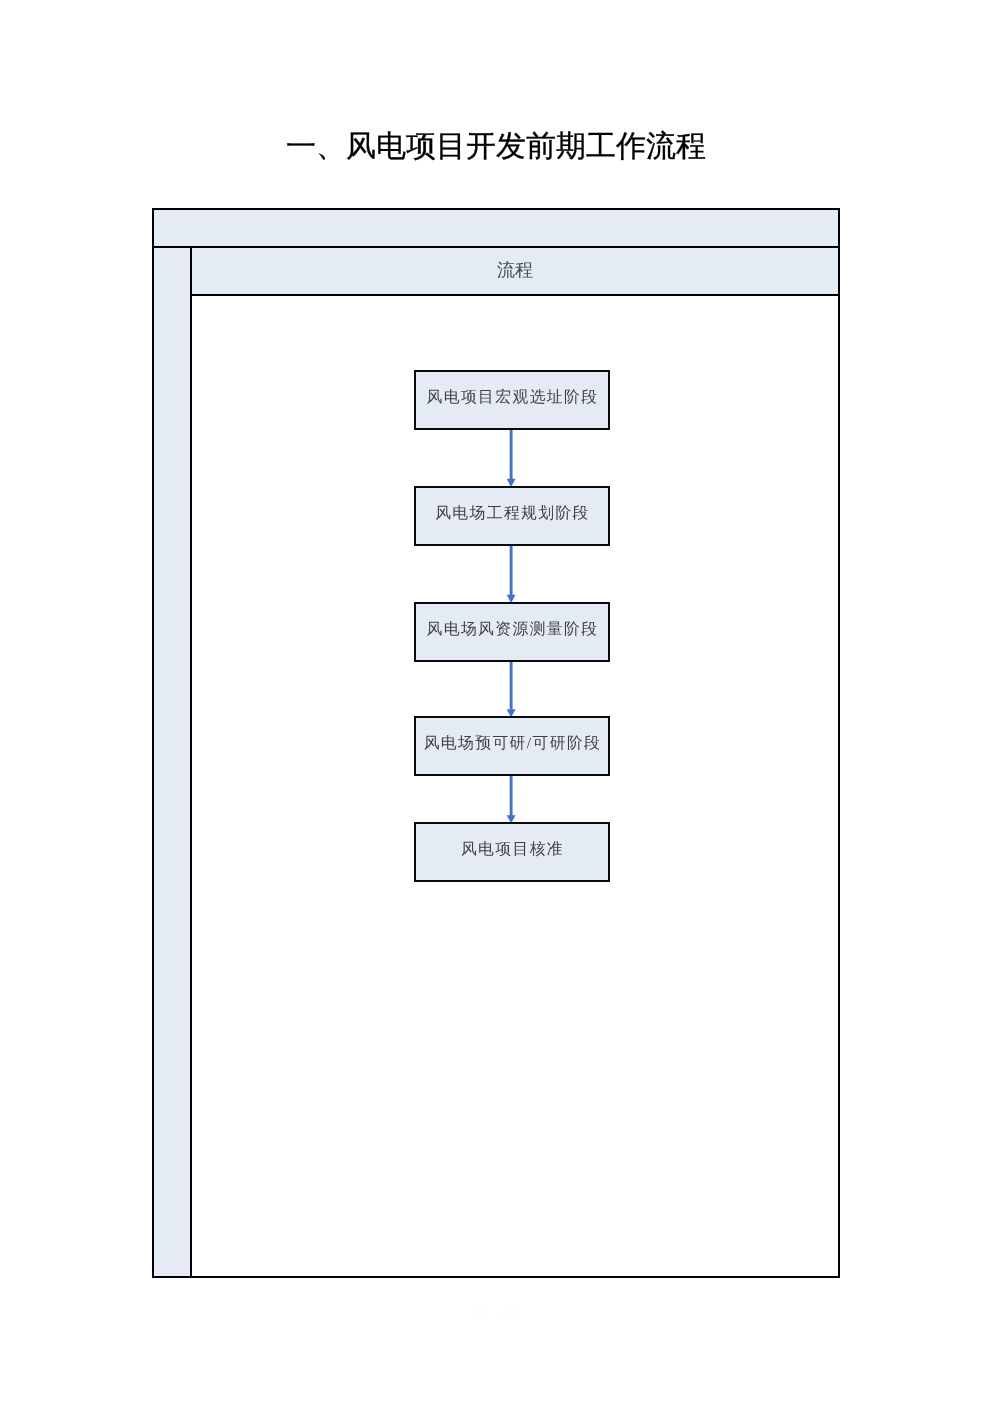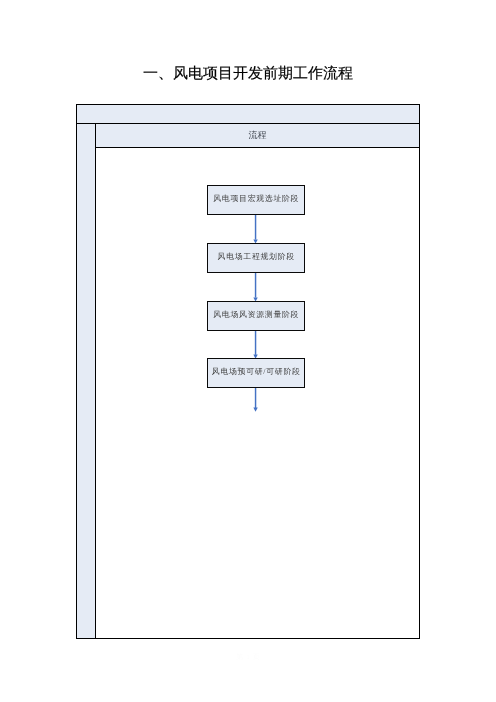--- a/index.html
+++ b/index.html
@@ -175,19 +175,20 @@
             <g>
               <rect x="158.83" y="238.0" width="1.45" height="22.0"></rect>
               <path d="M159.55,263.8 L157.35,259.6 L161.75,259.6 Z"></path>
             </g>
           </g>
         </svg>
         <div class="flow-box b1">风电项目宏观选址阶段</div>
         <div class="flow-box b2">风电场工程规划阶段</div>
         <div class="flow-box b3">风电场风资源测量阶段</div>
         <div class="flow-box b4">风电场预可研/可研阶段</div>
+        <div class="flow-box b5">风电项目核准</div>
       </div>
     </div>
   </div>
 
   <div class="page-footer">第 1 页</div>
 
 </div>
 
 </body></html>

